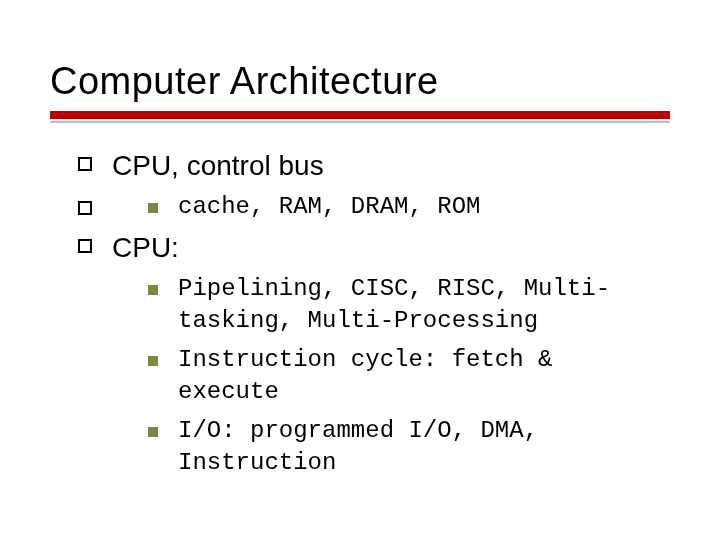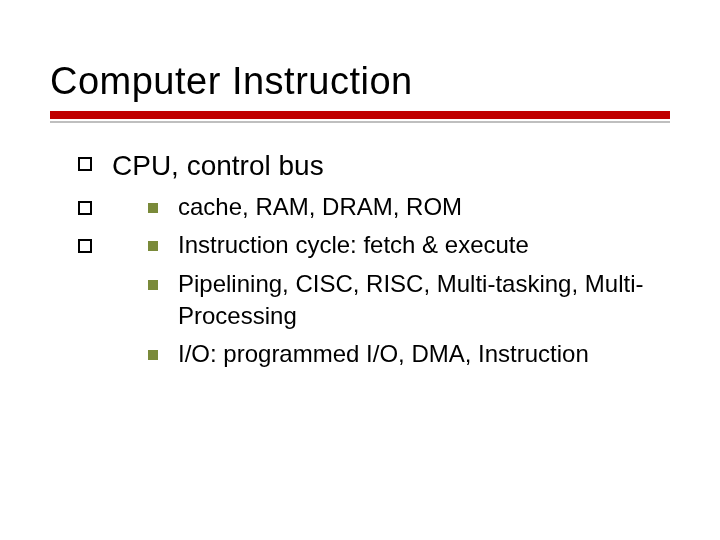--- a/index.html
+++ b/index.html
@@ -65,61 +65,63 @@
     list-style: none;
     margin: 6px 0 6px 0;
     padding: 0 0 0 30px;
   }
   ul.level2 > li {
     position: relative;
     padding-left: 36px;
     font-size: 24px;
     line-height: 1.35;
     margin-bottom: 6px;
+    font-family: Liberation Mono, monospace;
   }
   ul.level2 > li::before {
     content: "";
     position: absolute;
     left: 6px;
     top: 12px;
     width: 10px;
     height: 10px;
     background: #7a8a3a;
   }
 </style>
 </head>
 <body>
 
 <div class="slide">
 
-  <h1 class="title">Computer Instruction</h1>
+  <h1 class="title">Computer Architecture</h1>
 
   <div class="rule-wrap">
     <div class="rule-red"></div>
     <div class="rule-gray"></div>
   </div>
 
   <ul class="level1">
     <li>
       <span>CPU, control bus</span>
     </li>
     <li>
       <ul class="level2">
         <li>
           <span>cache, RAM, DRAM, ROM</span>
         </li>
       </ul>
     </li>
     <li>
+      <span>CPU:</span>
       <ul class="level2">
         <li>
-          <span>Instruction cycle: fetch &amp; execute</span>
+          <span>Pipelining, CISC, RISC, Multi-tasking, Multi-Processing</span>
         </li>
         <li>
-          <span>Pipelining, CISC, RISC, Multi-tasking, Multi-Processing</span>
+          <span>Instruction cycle: fetch &amp; execute</span>
         </li>
         <li>
           <span>I/O: programmed I/O, DMA, Instruction</span>
         </li>
       </ul>
     </li>
   </ul>
 
 </div>
 

